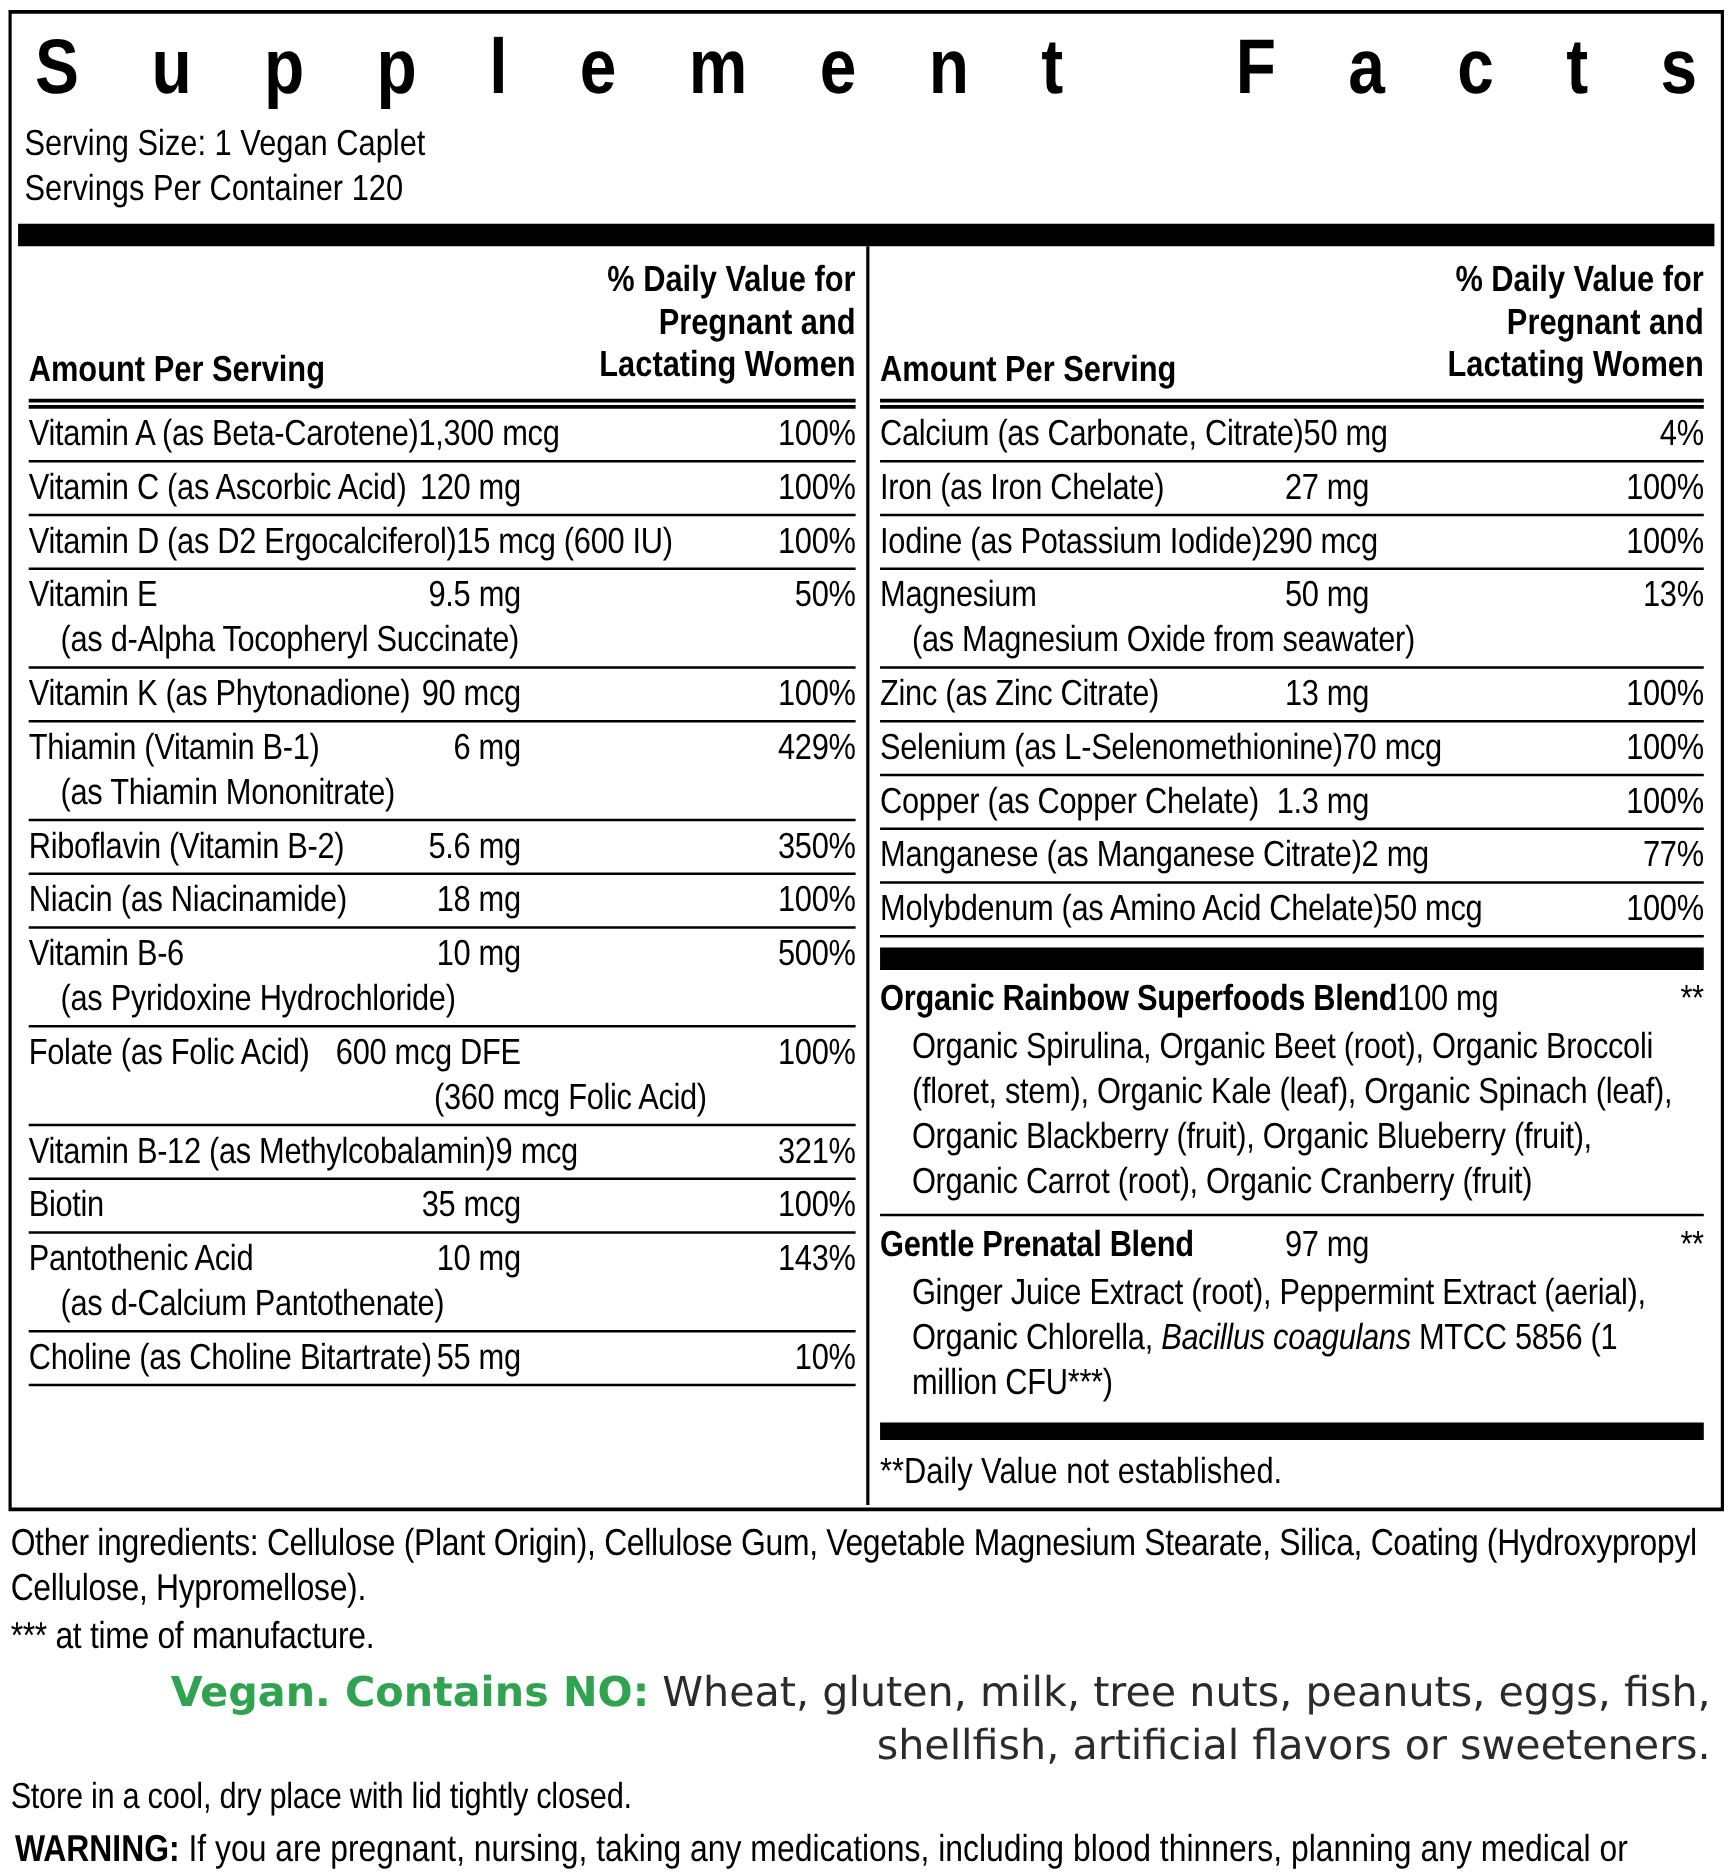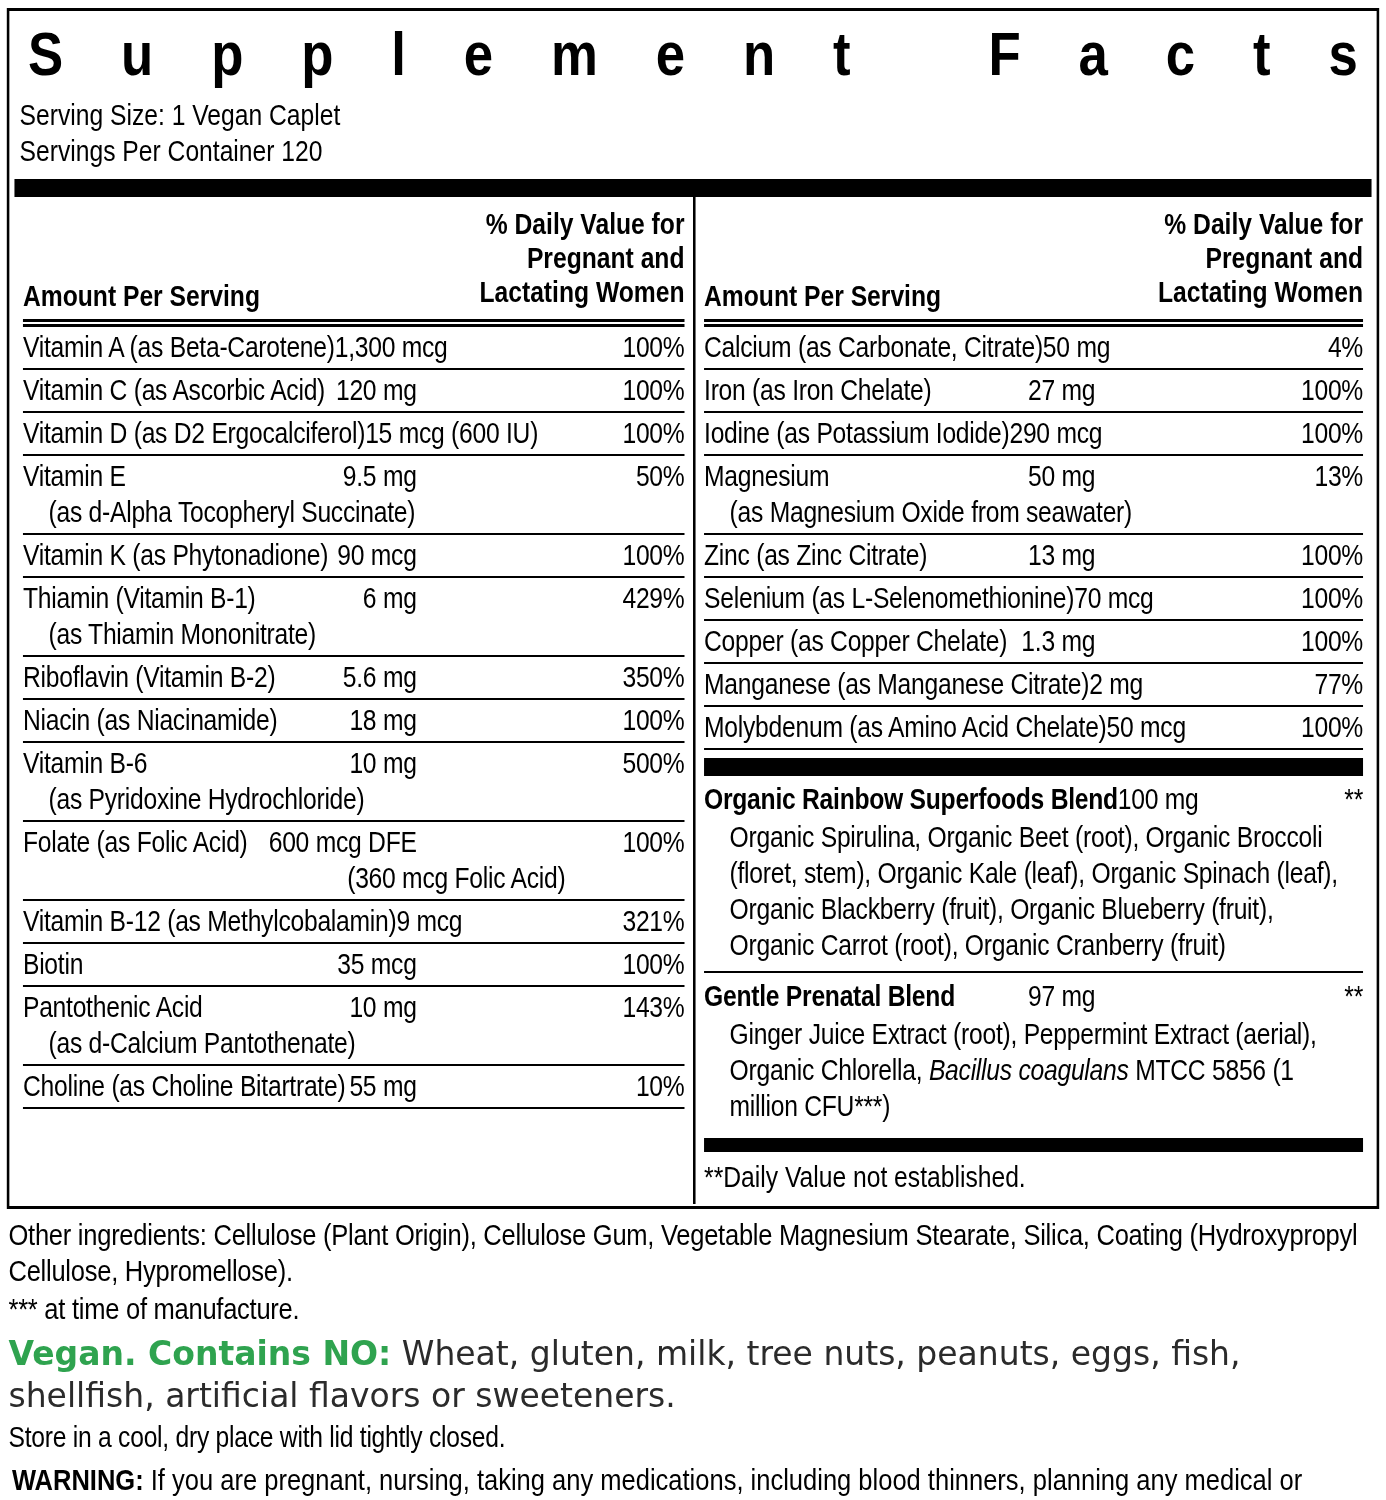--- a/index.html
+++ b/index.html
@@ -31,21 +31,21 @@
   .colbar2{height:14px;background:#000;margin:6px 0 0 0;}
   .blend{padding:6px 0 8px 0;}
   .blend.rule{border-bottom:2px solid #000;}
   .blend-name{font-weight:bold;white-space:nowrap;}
   .blend-desc{font-size:29px;line-height:36px;letter-spacing:-0.3px;padding-left:30px;margin-top:3px;}
   .footnote{font-size:29px;line-height:34px;padding:8px 0 10px 0;}
   .footer{margin:8px 10px 0 10px;}
   .ftext{font-size:30px;line-height:36px;letter-spacing:-0.3px;margin:0 0 2px 0;}
   .note3{margin:2px 0 6px 0;}
   .vegan{width:1360px;transform:scaleX(1.1761);transform-origin:0 0;
-    font-family:"DejaVu Sans",sans-serif;font-size:33px;line-height:42px;letter-spacing:0;margin:4px 0 2px 0;color:#2b2b2b;}
+    font-family:"DejaVu Sans",sans-serif;font-size:33px;line-height:42px;letter-spacing:0;margin:4px 0 2px 0;color:#2b2b2b;text-align:right;}
   .vegan b{font-weight:bold;}
   .storage{margin:2px 0 6px 0;font-size:29px;}
   .warn1{margin:4px 0 10px 4px;font-size:30px;line-height:38px;}
   b{font-weight:bold;}
   .it{font-style:italic;}
 </style>
 </head>
 <body>
 
 <div class="squeeze">

